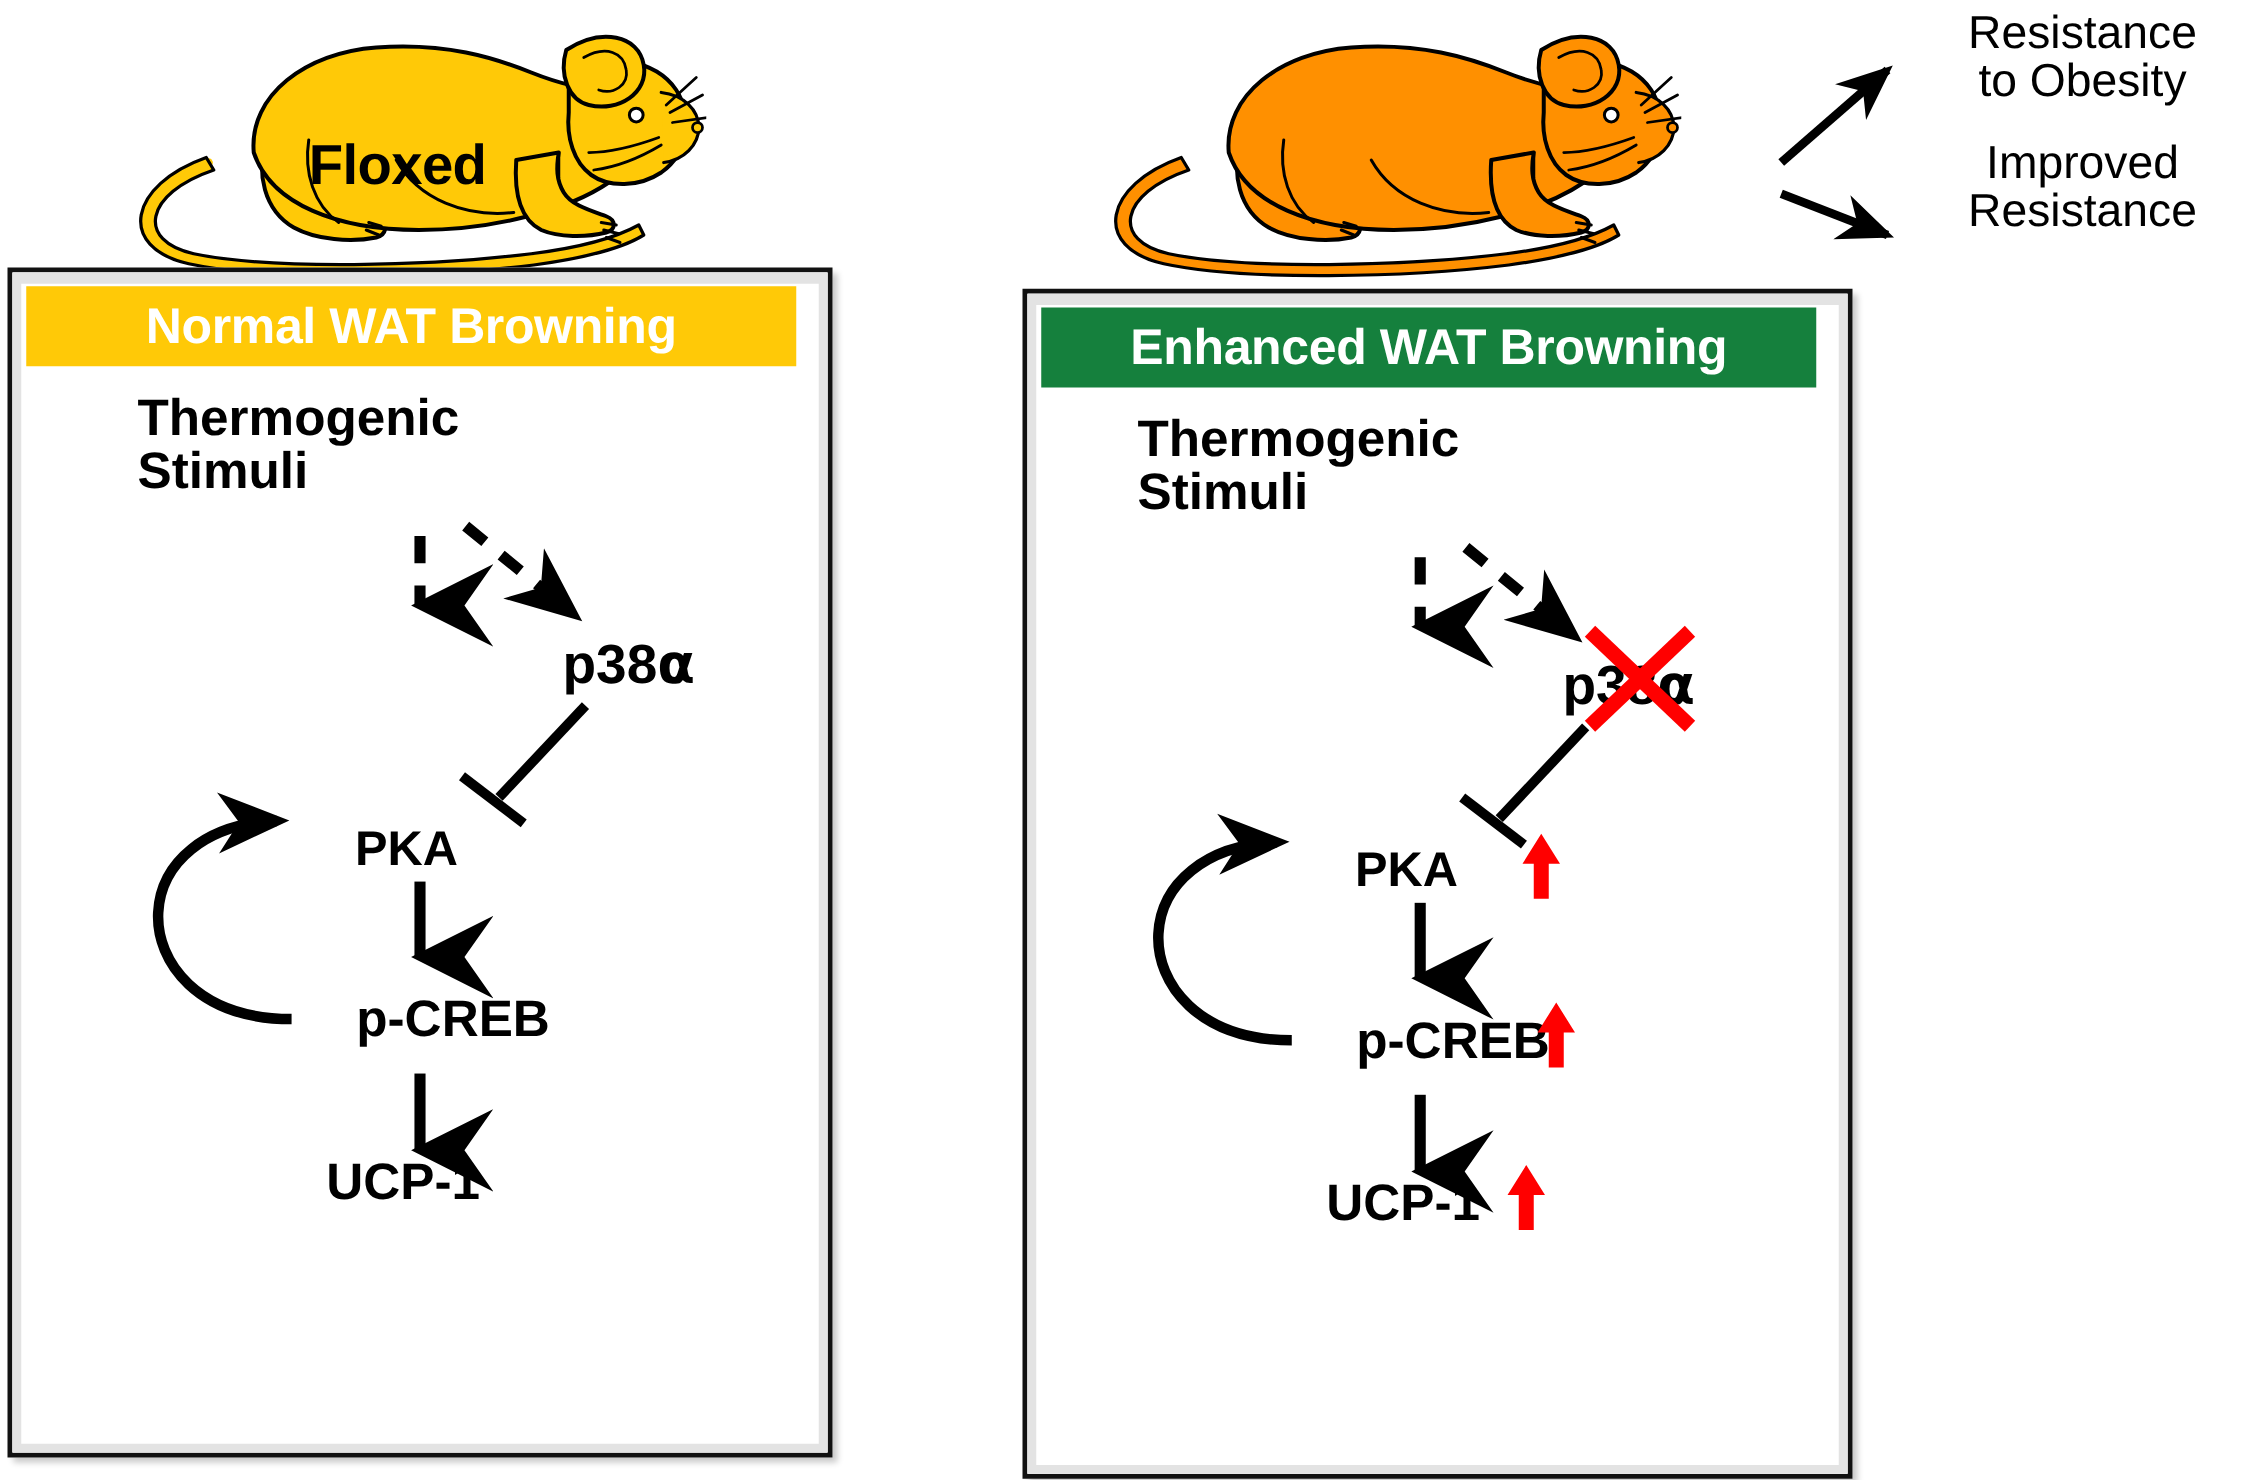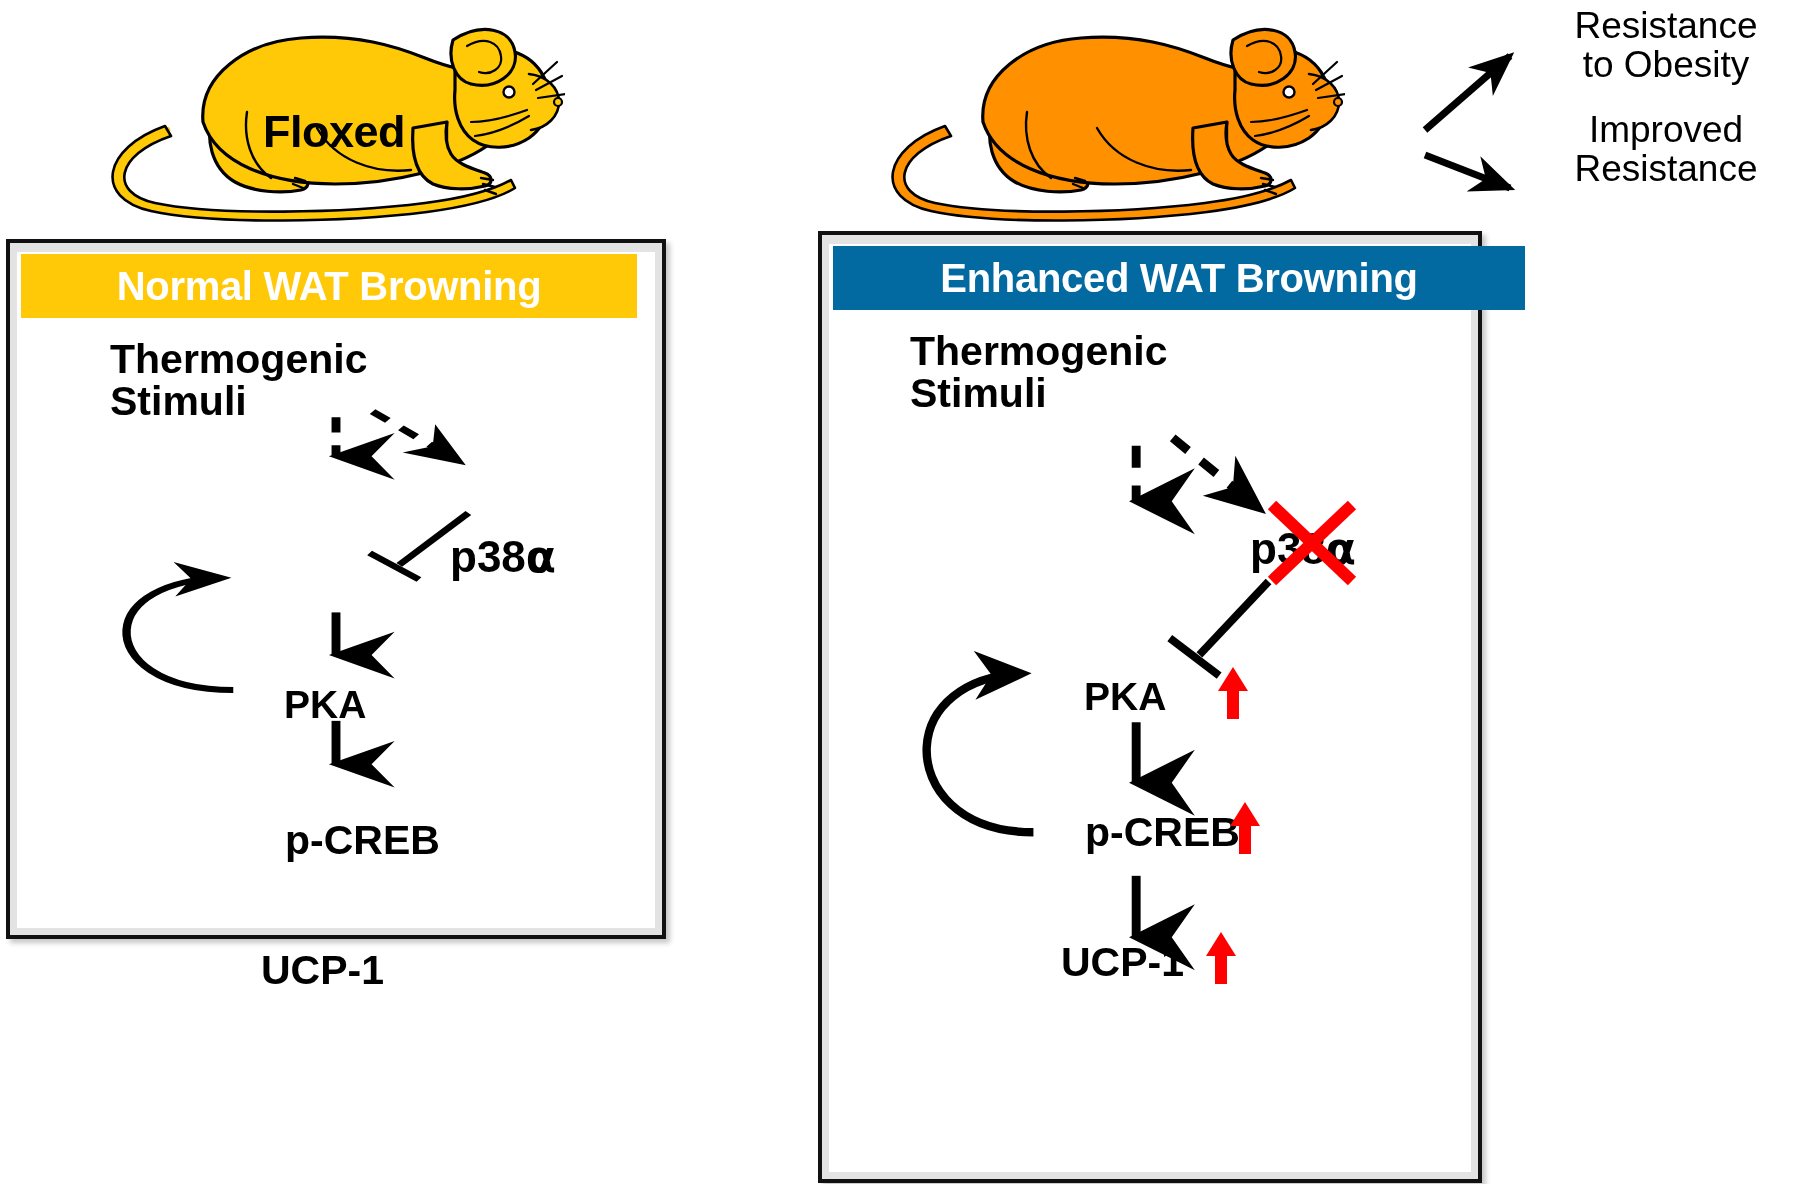--- a/index.html
+++ b/index.html
@@ -5,21 +5,21 @@
   html,body{margin:0;padding:0;background:#fff;}
   body{width:1807px;height:1184px;position:relative;overflow:hidden;
        font-family:"Liberation Sans","DejaVu Sans",sans-serif;}
 
   .stage{position:absolute;left:0;top:0;width:1807px;height:1184px;}
 
   
   .mouse{position:absolute;}
   .mouse svg{display:block;}
   .mouse-label{position:absolute;font-weight:bold;color:#000;white-space:nowrap;
-               letter-spacing:-0.5px;padding-left:16px;}
+               letter-spacing:-0.5px;}
 
   
   .outcome-text{position:absolute;font-weight:normal;color:#000;text-align:center;
                 line-height:1.06;white-space:pre-line;}
 
   
   .panel{position:absolute;background:#fff;border:4px solid #111;
          box-shadow:4px 4px 5px rgba(0,0,0,.22);box-sizing:border-box;}
   .panel-inner{position:absolute;left:0;top:0;right:0;bottom:0;
                border:7px solid #e3e3e3;border-top-width:9px;box-sizing:border-box;background:#fff;}
@@ -136,21 +136,21 @@
     </defs>
     <path d="M5 110 L90 36" stroke="#000" stroke-width="7" fill="none" marker-end="url(#oah)"></path>
     <path d="M5 135 L90 168" stroke="#000" stroke-width="7" fill="none" marker-end="url(#oah)"></path>
   </svg>
 
   <div class="outcome-text" style="left:1530px;top:6px;width:272px;font-size:37px;">Resistance
 to Obesity</div>
   <div class="outcome-text" style="left:1530px;top:110px;width:272px;font-size:37px;">Improved
 Resistance</div>
 
-  <div class="panel" style="left:6px;top:239px;width:660px;height:700px;">
+  <div class="panel" style="left:6px;top:214px;width:660px;height:952px;">
     <div class="panel-inner"></div>
     <div class="panel-header" style="width:616px;background:#FFC907;">Normal WAT Browning</div>
 
     <div class="panel-body">
 
       <svg class="connectors" viewBox="0 0 660 866" preserveAspectRatio="none">
         <defs>
           <marker id="ahL" markerWidth="8" markerHeight="8" refX="4" refY="6.6" orient="auto">
             <path d="M0.3,0 L4,7.4 L7.7,0 L4,2.6 Z" fill="#000"></path>
           </marker>
@@ -192,21 +192,21 @@
       <div class="node pka" style="left:274px;top:356px;">PKA</div>
 
       <div class="node creb" style="left:227px;top:490px;">p-CREB</div>
 
       <div class="node ucp" style="left:251px;top:620px;">UCP-1</div>
     </div>
   </div>
 
   <div class="panel" style="left:818px;top:231px;width:664px;height:952px;">
     <div class="panel-inner"></div>
-    <div class="panel-header" style="width:692px;background:#0369a1;">Enhanced WAT Browning</div>
+    <div class="panel-header" style="width:620px;background:#15803d;">Enhanced WAT Browning</div>
 
     <div class="panel-body">
 
       <svg class="connectors" viewBox="0 0 664 866" preserveAspectRatio="none">
         <defs>
           <marker id="ahR" markerWidth="8" markerHeight="8" refX="4" refY="6.6" orient="auto">
             <path d="M0.3,0 L4,7.4 L7.7,0 L4,2.6 Z" fill="#000"></path>
           </marker>
           <marker id="ahR2" markerWidth="8" markerHeight="8" refX="5.6" refY="3.2" orient="auto">
             <path d="M0,0.3 L6.8,3.2 L0,6.1 L2,3.2 Z" fill="#000"></path>

